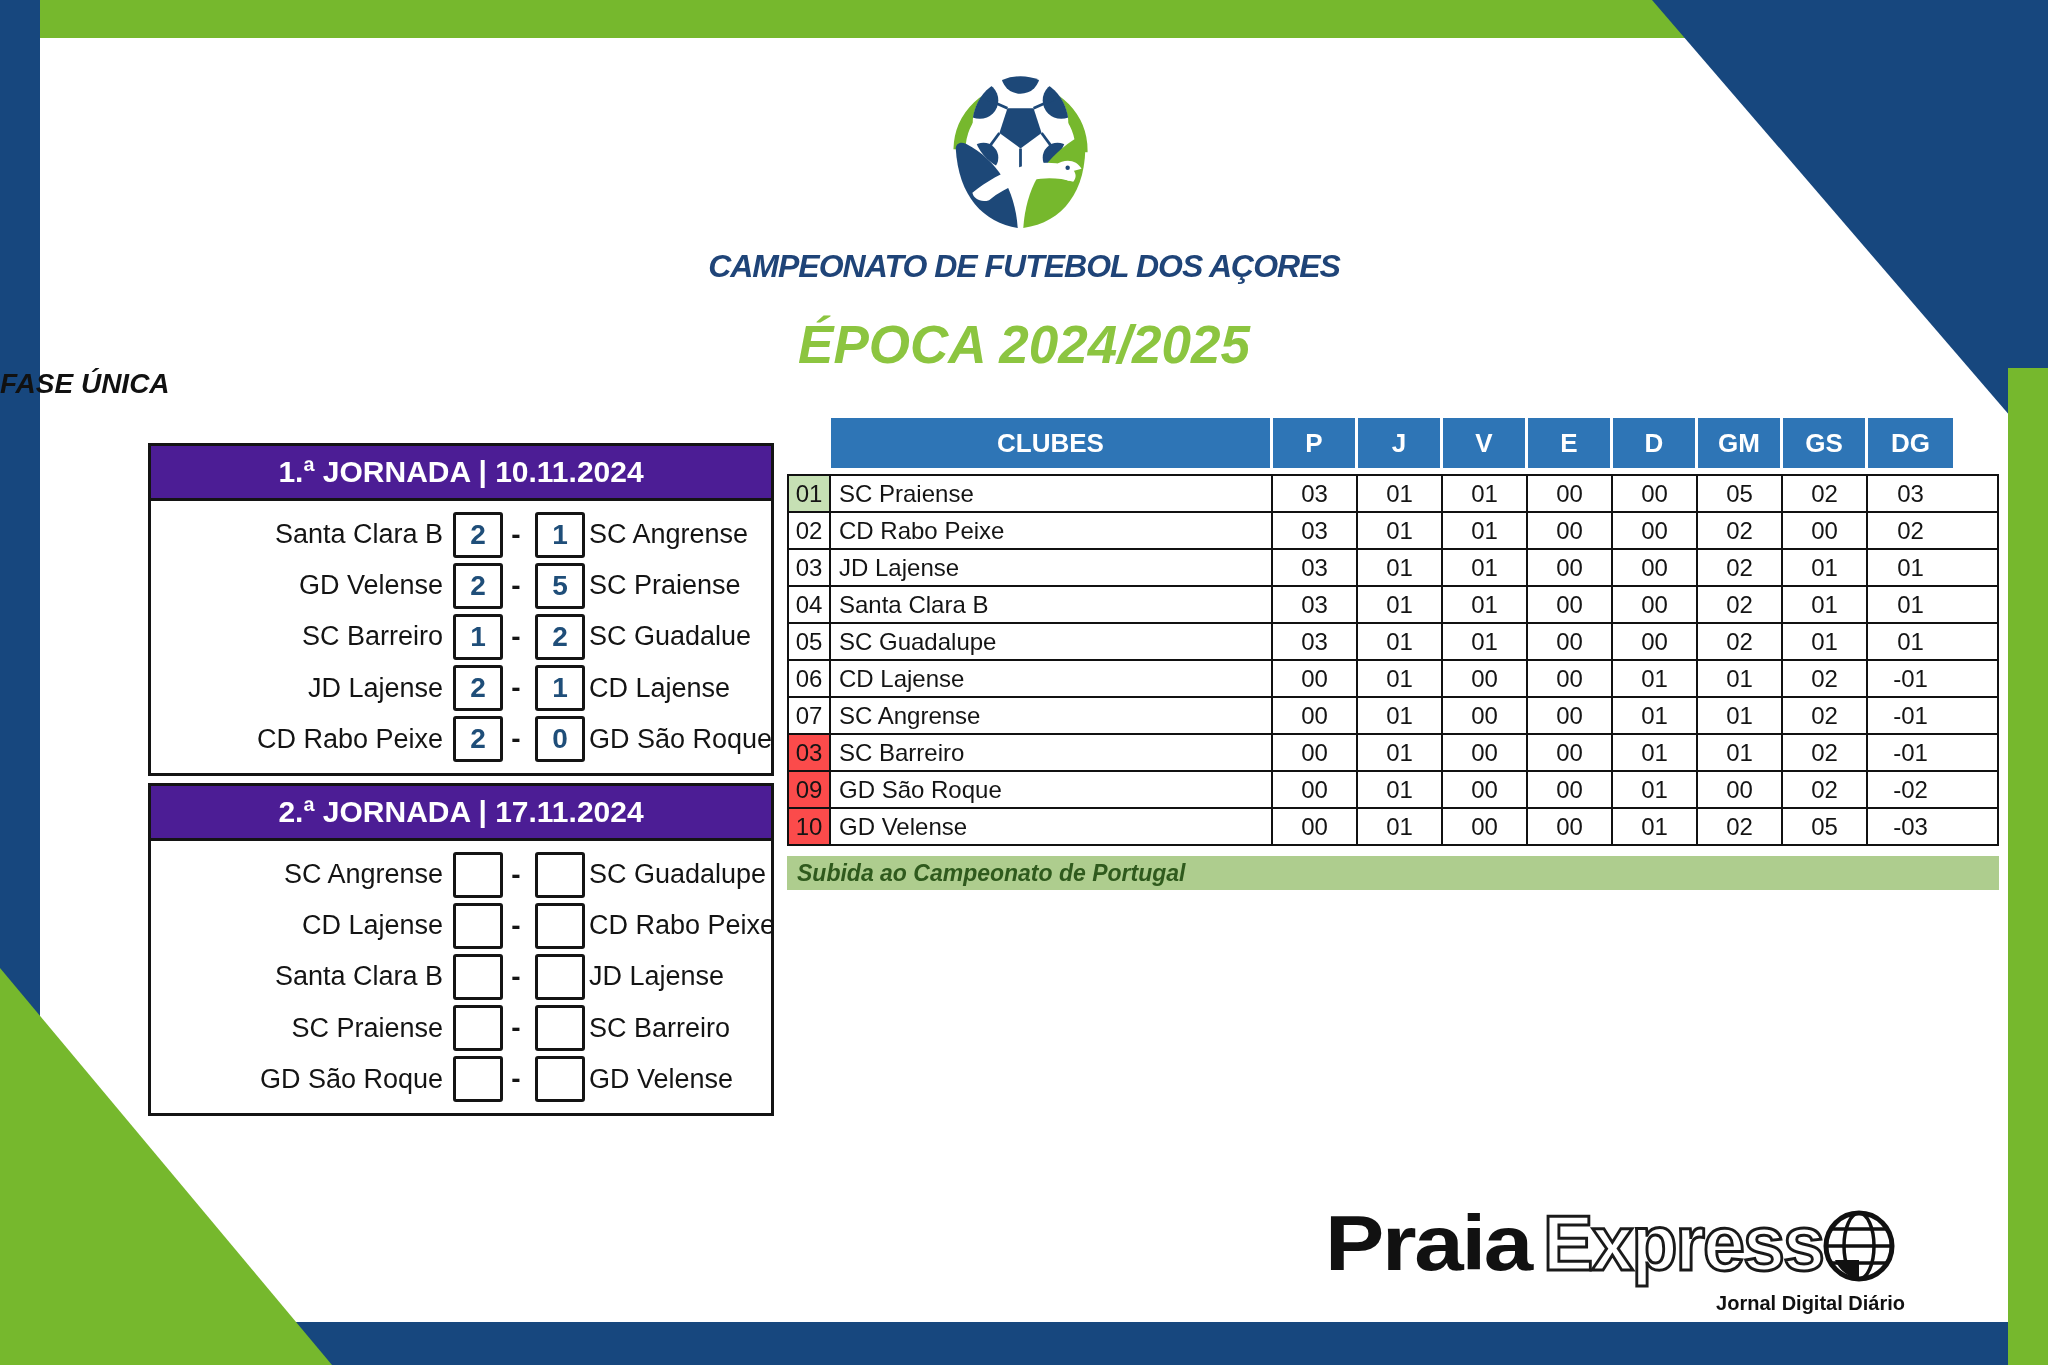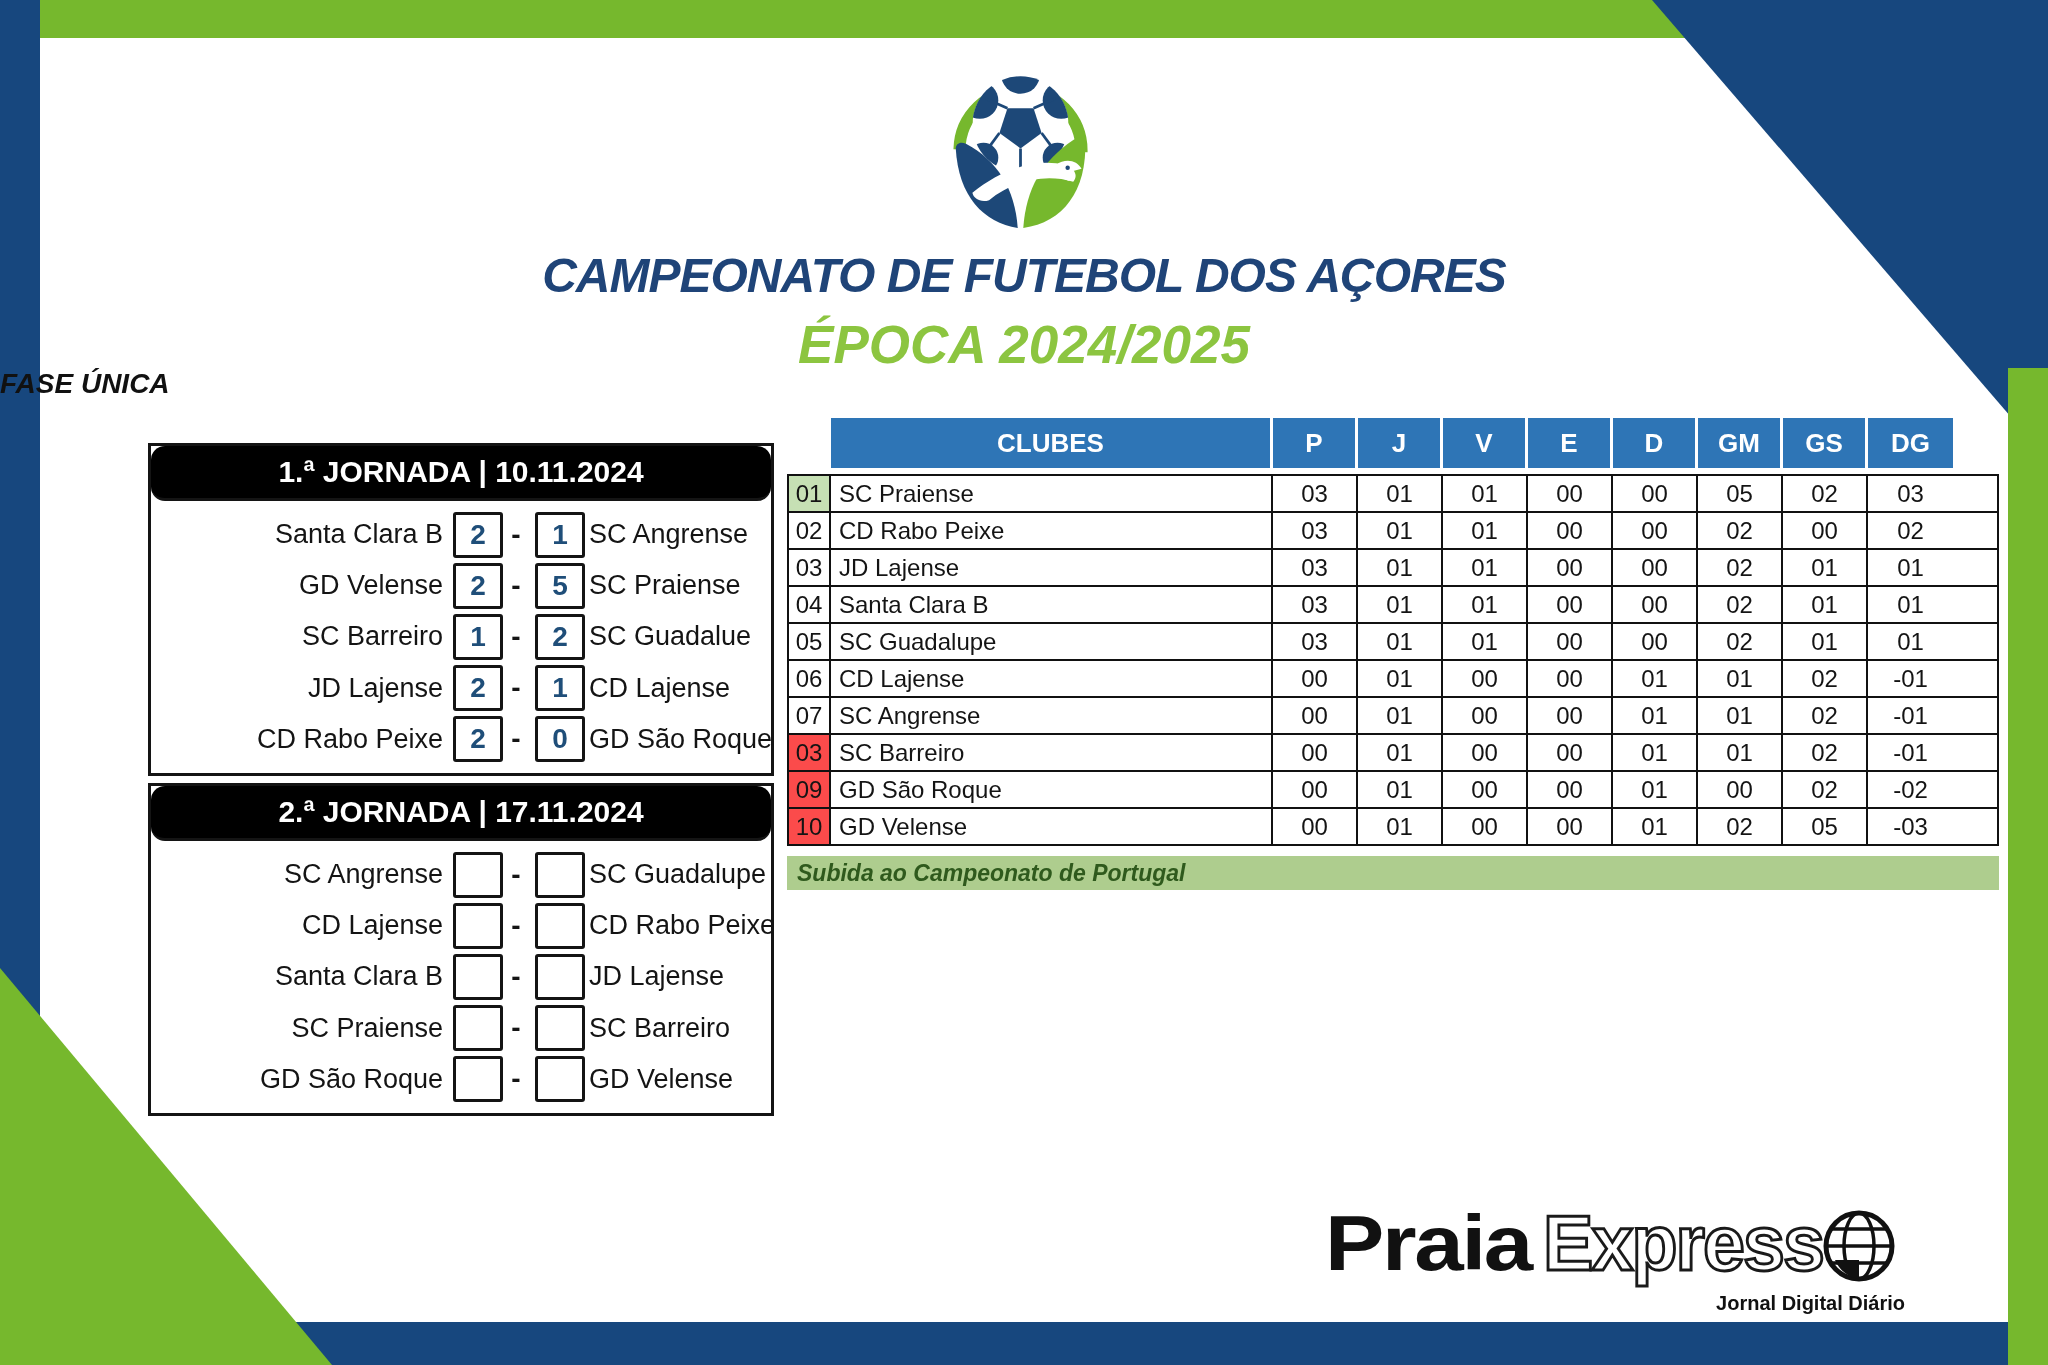--- a/index.html
+++ b/index.html
@@ -10,32 +10,32 @@
   .frame-top{position:absolute;left:40px;top:0;width:1660px;height:38px;background:#76b82d;}
   .frame-bottom{position:absolute;left:40px;top:1322px;width:1968px;height:43px;background:#17477e;}
   .tri-topright{position:absolute;left:0;top:0;width:2048px;height:1365px;background:#17477e;
         clip-path:polygon(1652px 0px,2048px 0px,2048px 460px);}
   .frame-right{position:absolute;left:2008px;top:368px;width:40px;height:997px;background:#76b82d;}
   .tri-bottomleft{position:absolute;left:0;top:0;width:2048px;height:1365px;background:#76b82d;
         clip-path:polygon(0px 968px,332px 1365px,0px 1365px);}
   
   .logo{position:absolute;left:928px;top:52px;}
   .main-title{position:absolute;left:0;top:248px;width:2048px;text-align:center;
-        font-size:48px;font-weight:bold;font-style:italic;color:#1f4478;letter-spacing:-1px;}
+        font-size:32px;font-weight:bold;font-style:italic;color:#1f4478;letter-spacing:-1px;}
   .season{position:absolute;left:0;top:314px;width:2048px;text-align:center;
         font-size:53px;font-weight:bold;font-style:italic;color:#8cc540;}
   .phase{position:absolute;left:0;top:368px;width:2048px;text-align:left;
         font-size:28px;font-weight:bold;font-style:italic;color:#111;}
   
   .round-box{position:absolute;left:148px;width:620px;border:3px solid #141414;background:#fff;}
   .round-box.first{top:443px;}
   .round-box.second{top:783px;}
-  .round-header{height:52px;background:#000000;border-bottom:3px solid #141414;
+  .round-header{height:52px;background:#4c1d95;border-bottom:3px solid #141414;
         display:flex;align-items:center;justify-content:center;
-        color:#fff;font-size:30px;font-weight:bold;border-radius:14px;}
+        color:#fff;font-size:30px;font-weight:bold;}
   .round-matches{height:256px;display:flex;flex-direction:column;justify-content:space-around;
         padding:8px 0;}
   .match-row{display:grid;grid-template-columns:292px 44px 18px 44px 1fr;
         column-gap:10px;align-items:center;}
   .team{font-size:27px;color:#141414;white-space:nowrap;}
   .team.home{text-align:right;}
   .team.away{text-align:left;}
   .score-box{width:44px;height:40px;border:3px solid #141414;border-radius:3px;background:#fff;
         display:flex;align-items:center;justify-content:center;
         font-size:28px;font-weight:bold;color:#1f4e79;}

